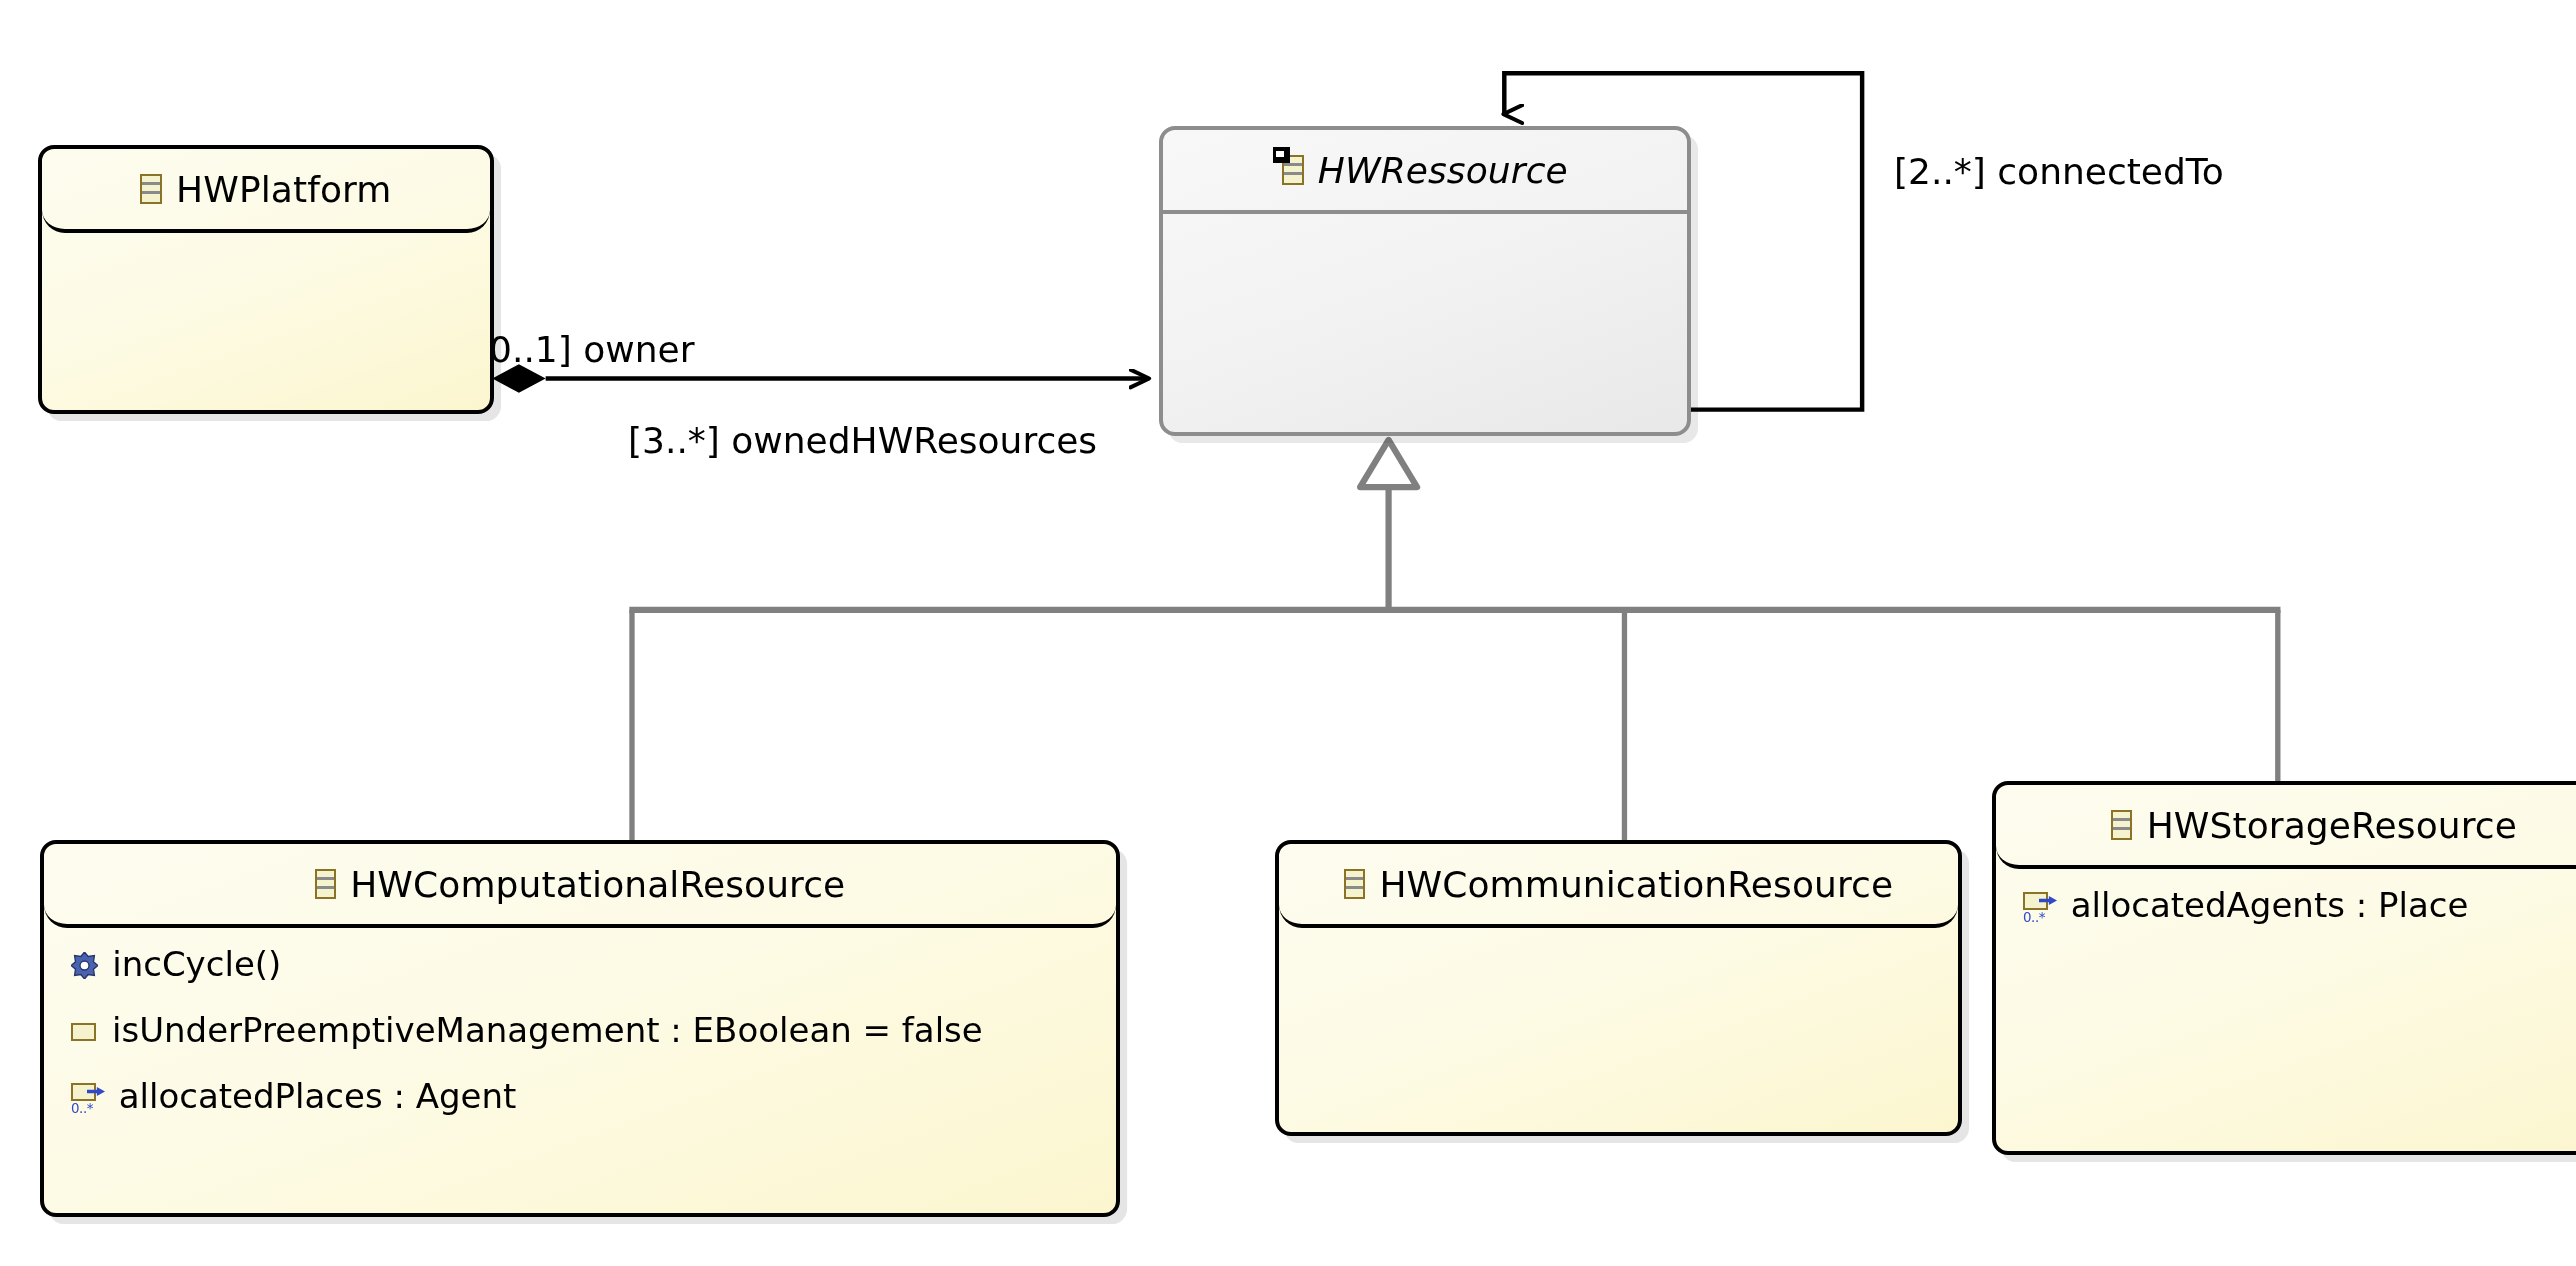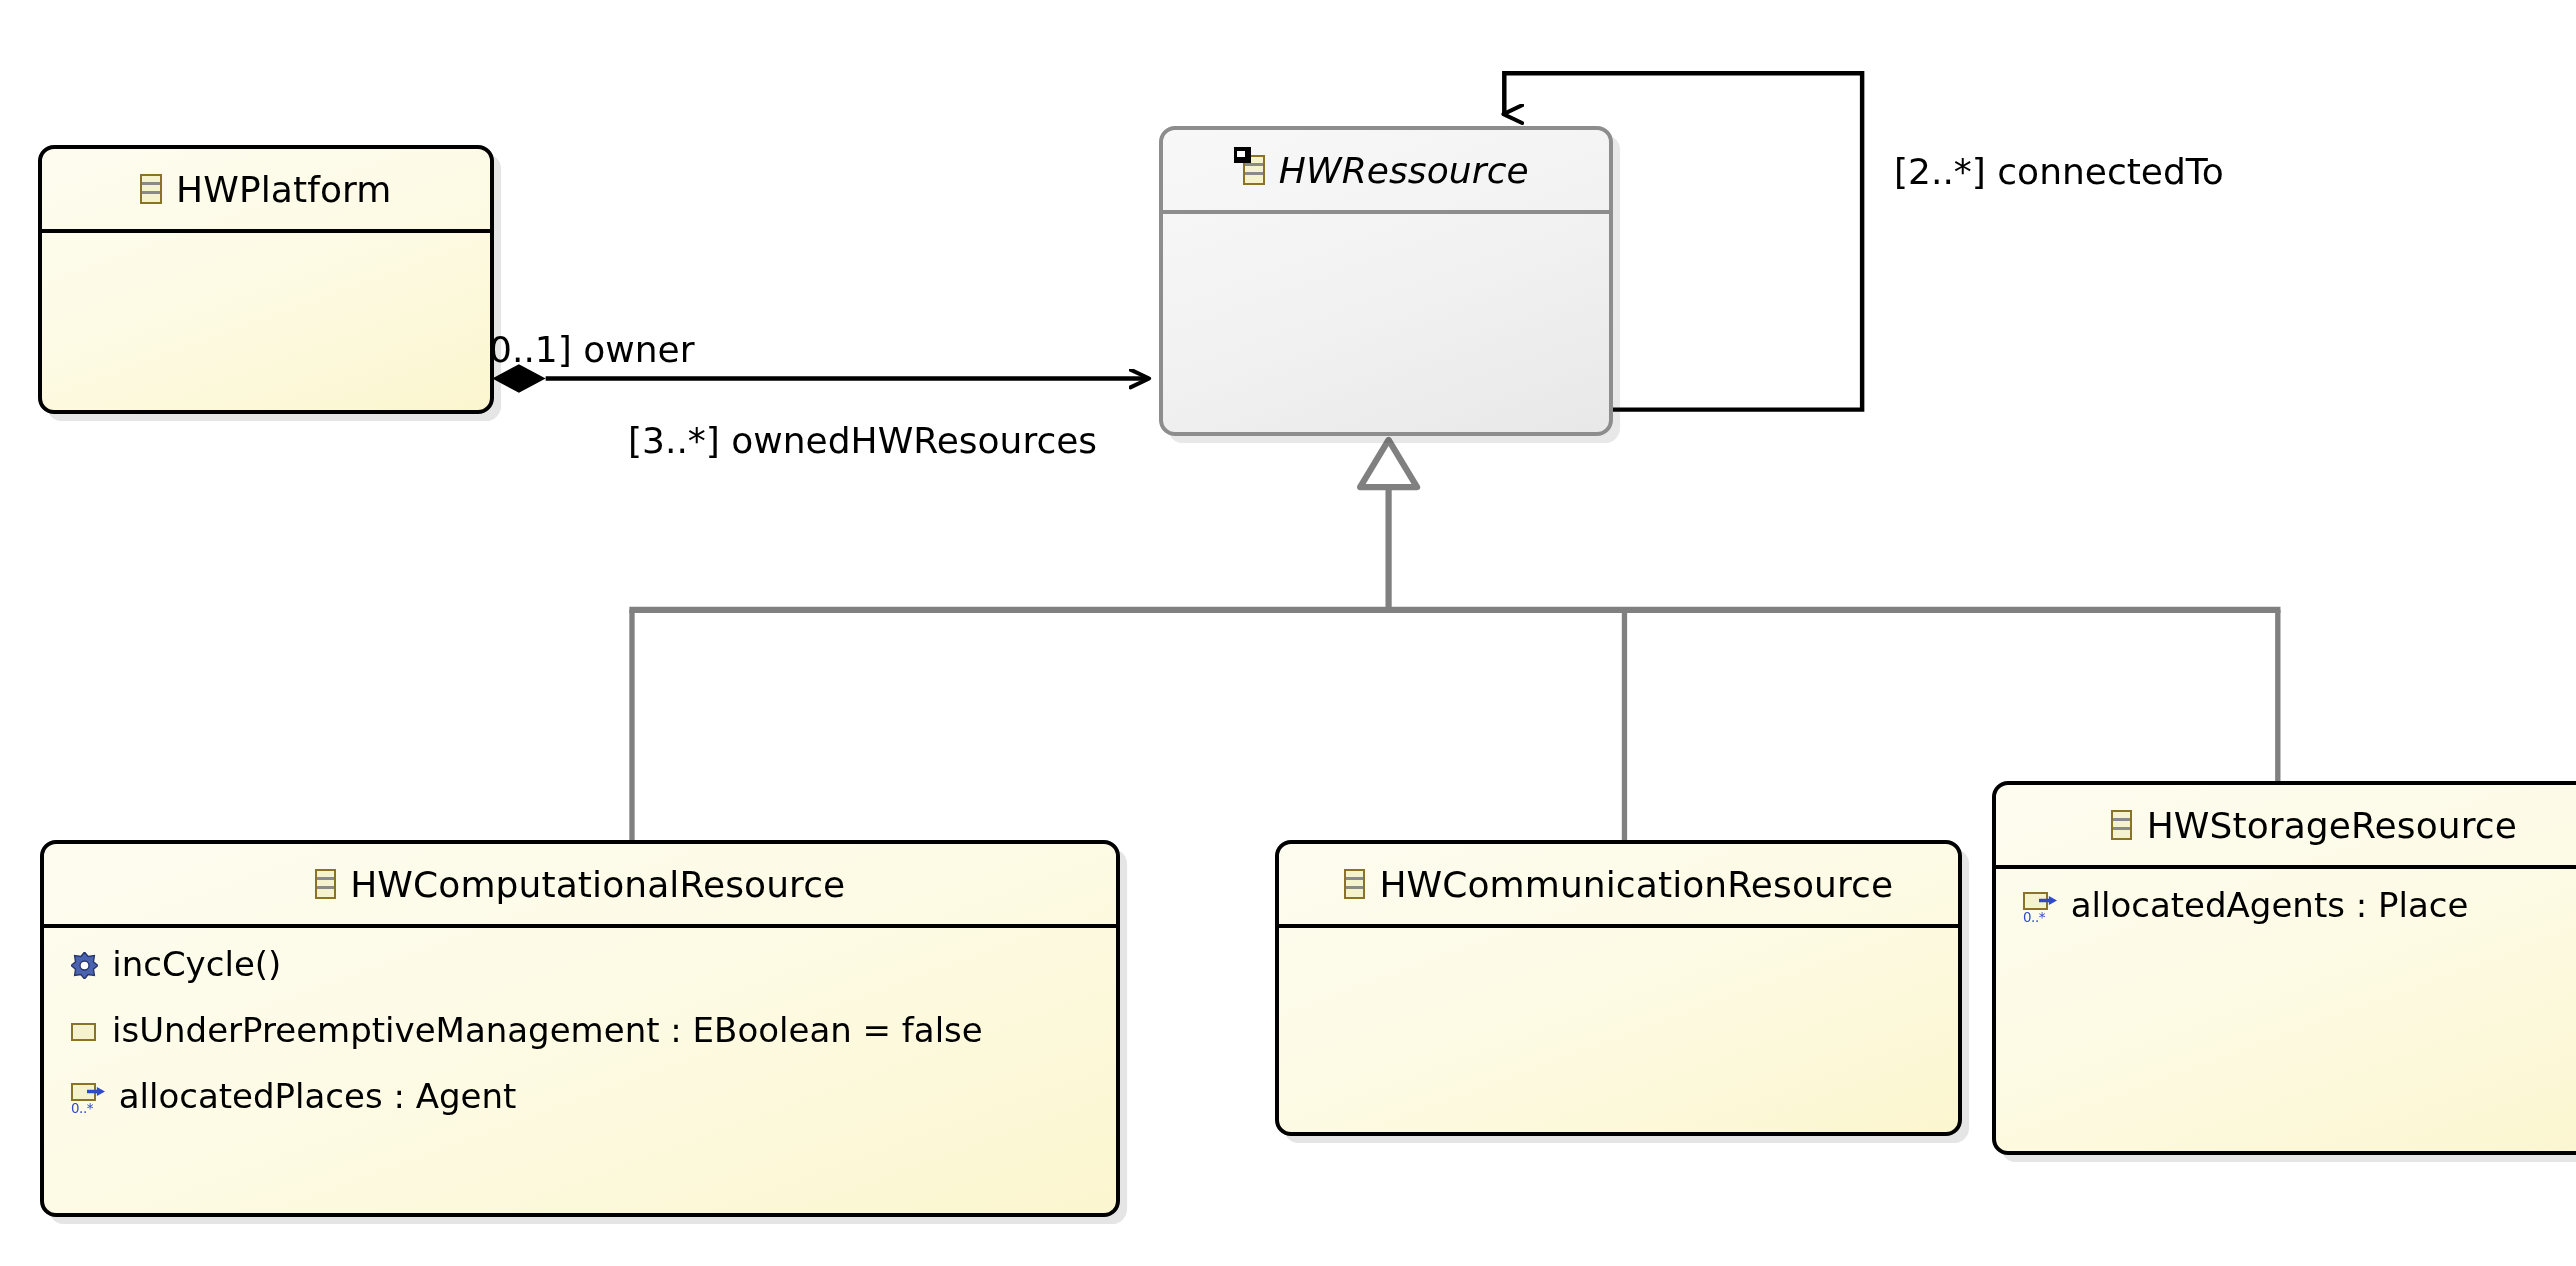--- a/index.html
+++ b/index.html
@@ -48,20 +48,21 @@
   .box-header {
     position: relative;
     display: flex;
     align-items: center;
     justify-content: center;
     height: 80px;
     white-space: nowrap;
   }
   .uml-box.yellow .box-header {
     border-bottom: 4.5px solid #000000;
+    border-radius: 23px;
   }
   .uml-box.grey .box-header {
     border-bottom: 4.5px solid #8d8d8d;
   }
   .box-title {
     font-size: 36px;
     color: #000000;
     letter-spacing: 0.1px;
   }
   .box-title.abstract {
@@ -238,21 +239,21 @@
   <div class="edge-label" style="left:1894px; top:151px;">[2..*] connectedTo</div>
 
   <div class="uml-box yellow" style="left:38px; top:145px; width:456px; height:269px;">
     <div class="box-header">
       <span class="eclass-icon"></span>
       <span class="box-title">HWPlatform</span>
     </div>
     <div class="box-body"></div>
   </div>
 
-  <div class="uml-box grey" style="left:1159px; top:126px; width:454px; height:310px;">
+  <div class="uml-box grey" style="left:1159px; top:126px; width:532px; height:310px;">
     <div class="box-header">
       <span class="eclass-icon">
         <span class="icon-badge"></span>
       </span>
       <span class="box-title abstract">HWRessource</span>
     </div>
     <div class="box-body"></div>
   </div>
 
   <div class="uml-box yellow" style="left:40px; top:840px; width:1080px; height:377px;">

